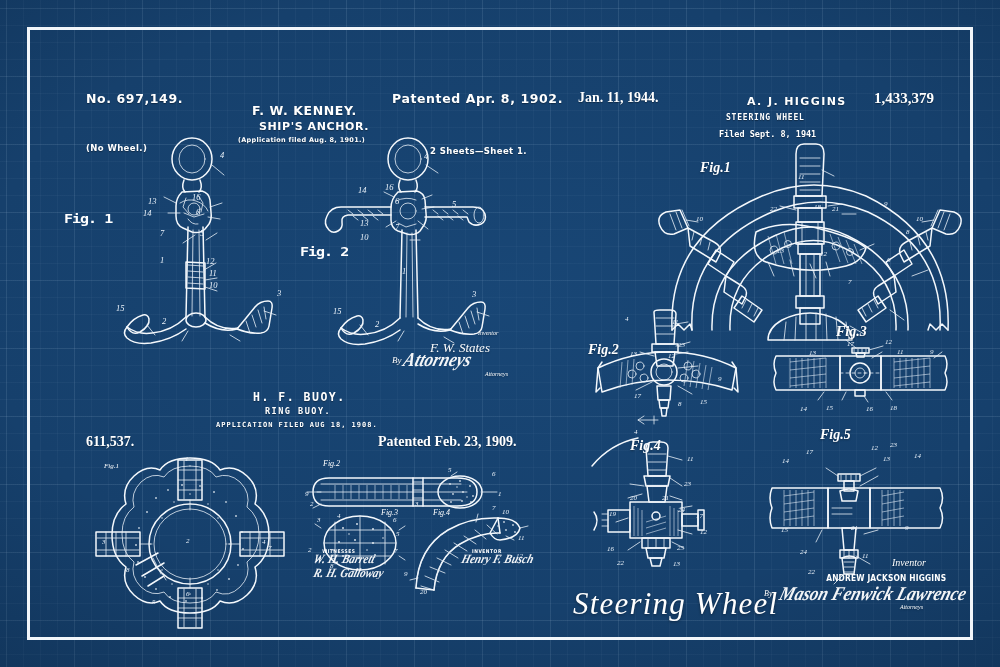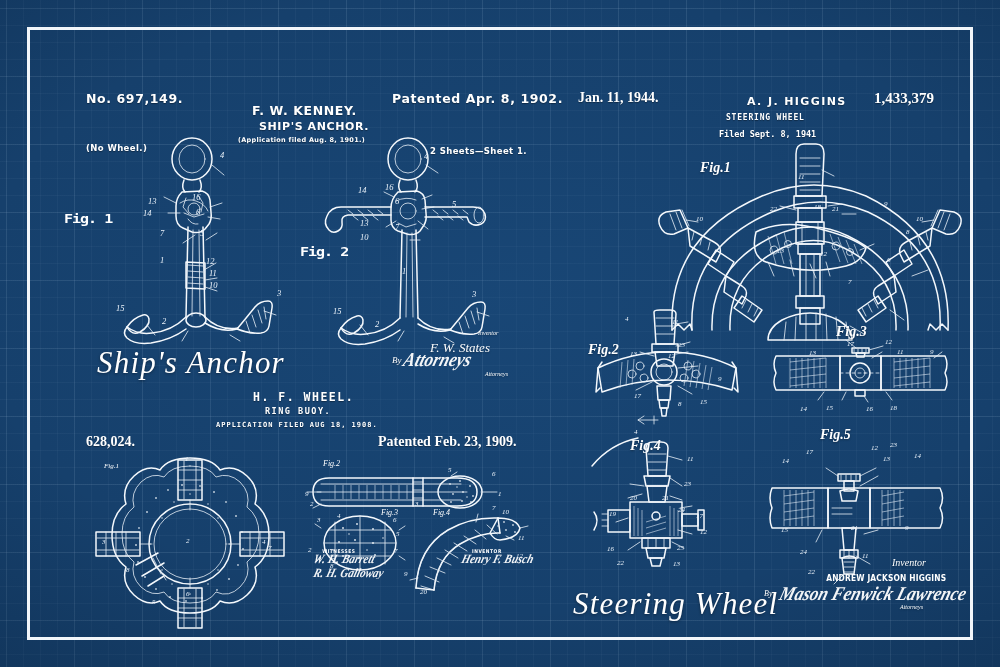--- a/index.html
+++ b/index.html
@@ -180,27 +180,26 @@
     <div class="abs hdr hdr-lg" style="left:392px; top:91px;">Patented Apr. 8, 1902.</div>
     <div class="abs hdr hdr-sm" style="left:86px; top:143px;">(No Wheel.)</div>
     <div class="abs hdr hdr-sm" style="left:430px; top:146px;">2 Sheets—Sheet 1.</div>
 
     <div class="abs serif-b" style="left:578px; top:90px; font-size:14px;">Jan. 11, 1944.</div>
     <div class="abs hdr hdr-md" style="left:727px; top:95px; letter-spacing:1.4px;margin-left:20px;">A. J. HIGGINS</div>
     <div class="abs hdr-mono" style="left:726px; top:113px; font-size:8px; letter-spacing:0.8px;">STEERING WHEEL</div>
     <div class="abs hdr-mono" style="left:719px; top:129px; font-size:8.5px;">Filed Sept. 8, 1941</div>
     <div class="abs serif-b" style="left:874px; top:90px; font-size:15px;">1,433,379</div>
 
-    <div class="abs hdr-mono" style="left:253px; top:390px; font-size:11.5px; letter-spacing:1.5px;">H. F. WHEEL.</div>
+    <div class="abs hdr-mono" style="left:253px; top:390px; font-size:11.5px; letter-spacing:1.5px;">H. F. BUOY.</div>
     <div class="abs hdr-mono" style="left:265px; top:406px; font-size:8.5px; letter-spacing:1.5px;">RING BUOY.</div>
     <div class="abs hdr-mono" style="left:216px; top:421px; font-size:7px; letter-spacing:1px;">APPLICATION FILED AUG 18, 1908.</div>
-    <div class="abs serif-b" style="left:86px; top:434px; font-size:14px;">628,024.</div>
+    <div class="abs serif-b" style="left:86px; top:434px; font-size:14px;">611,537.</div>
     <div class="abs serif-b" style="left:378px; top:434px; font-size:14px;">Patented Feb. 23, 1909.</div>
 
-    <div class="abs caption-script" style="left:97px; top:345px;">Ship's Anchor</div>
     <div class="abs caption-script" style="left:573px; top:586px;">Steering Wheel</div>
 
     <div class="abs fig-slab" style="left:64px; top:210px;">Fig. 1</div>
     <svg class="abs" style="left:100px; top:135px;" width="180" height="210" viewBox="0 0 180 210">
 
       <ellipse class="ln" cx="92" cy="24" rx="20" ry="21"></ellipse>
       <ellipse class="ln-t" cx="92" cy="24" rx="13" ry="14"></ellipse>
       <path class="ln" d="M84 45 q-3 8 1 12 M100 45 q3 8 -1 12"></path>
 
       <path class="ln" d="M82 57 q-6 6 -6 14 l0 10 q0 9 7 12 l9 4 q8 2 13 -3 l4 -5 q3 -5 2 -12 l-1 -12 q-1 -7 -8 -9 z"></path>

